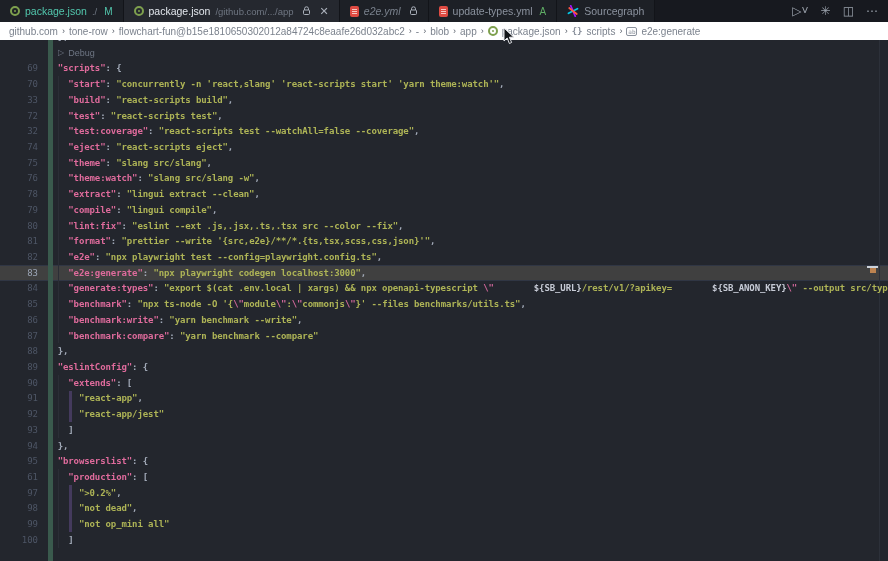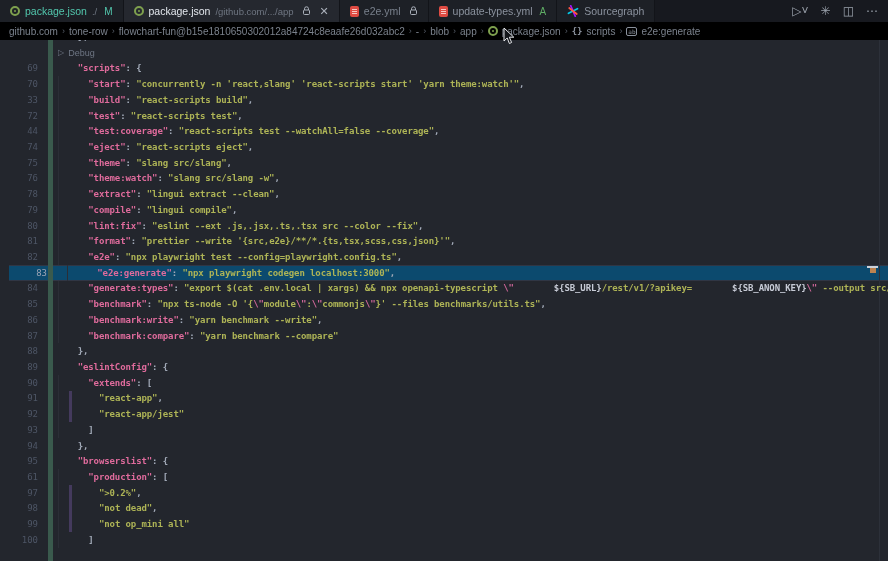--- a/index.html
+++ b/index.html
@@ -17,21 +17,21 @@
     position:absolute; top:0; left:0; right:0; height:22px;
     background:#17191f; display:flex; align-items:stretch;
   }
   .tab {
     display:flex; align-items:center; gap:5px; padding:0 10px;
     background:#1d2026; border-right:1px solid #121419;
     font-size:10.5px; color:#8b929e; white-space:nowrap; cursor:default;
   }
   .tab.active { background:#25282f; color:#e3e7ed; }
   .tab .fname.mod { color:#52c7ad; }
-  .tab .fname.italic { color:#79808c; }
+  .tab .fname.italic { font-style:italic; color:#79808c; }
   .tab .fpath { color:#6f7682; font-size:9.5px; }
   .tab .badge { font-size:10px; margin-left:2px; }
   .badge.M { color:#52c7ad; } .badge.A { color:#5fad65; }
   .tab .close { color:#aab0ba; font-size:11px; margin-left:4px; }
   .icon-json {
     width:10px; height:10px; border-radius:50%;
     border:2px solid #7ea04e; position:relative; flex:none;
   }
   .icon-json::after{ content:""; position:absolute; left:2px; top:2px; width:2px; height:2px; background:#7ea04e; border-radius:50%; }
   .icon-yaml {
@@ -45,21 +45,21 @@
   .actions {
     position:absolute; right:4px; top:0; height:22px;
     display:flex; align-items:center; gap:12px; color:#9aa1ab; font-size:12px;
     background:#17191f; padding:0 6px;
   }
   .actions .ic { display:flex; align-items:center; line-height:1; }
 
   
   .breadcrumb {
     position:absolute; top:22px; left:0; right:0; height:18px;
-    background:#000000; display:flex; align-items:center;
+    background:#ffffff; display:flex; align-items:center;
     padding-left:9px; font-size:10px; color:#7b828d; white-space:nowrap;
   }
   .crumb { display:flex; align-items:center; gap:4px; }
   .crumb-sep { color:#565d68; margin:0 4px; font-size:9px; }
   .sym-obj { color:#8a919c; font-family:"DejaVu Sans Mono",monospace; font-size:9px; font-weight:700; }
   .sym-str {
     width:11px; height:9px; border:1px solid #8a919c; border-radius:2px;
     font-size:6px; color:#8a919c; display:flex; align-items:center; justify-content:center;
     font-family:"DejaVu Sans Mono",monospace;
   }
@@ -70,32 +70,31 @@
   .cutline { height:5px; overflow:hidden; position:relative; }
   .cutline .line { margin-top:-11px; }
   .codelens {
     height:15.5px; padding-left:58px; font-size:9px; color:#6e7684;
     display:flex; align-items:center; gap:4px; cursor:pointer;
   }
   .codelens .tri { font-size:8px; color:#6e7684; }
   .line {
     height:15.72px; position:relative;
     font-family:"DejaVu Sans Mono", monospace; font-size:9px; font-weight:600;
-    letter-spacing:-0.1px; white-space:pre; display:flex; align-items:center;padding-left:20px;
+    letter-spacing:-0.1px; white-space:pre; display:flex; align-items:center;
   }
   .line .num {
     position:absolute; left:0; top:0; bottom:0; width:38px; text-align:right;
     color:#4d5565; font-weight:400; letter-spacing:0; display:flex; align-items:center; justify-content:flex-end;
   }
   .line.current .num { color:#9ba4b5; }
   .line .ctext { margin-left:47px; z-index:2; }
   .line.current {
-    background:#0c4a6e;
+    background:#404040;
     box-shadow: inset 0 1px 0 #303644, inset 0 -1px 0 #303644;
-    margin-left: 9px;
   }
   .guide2 { position:absolute; left:58px; top:0; bottom:0; width:1px; background:#2b2e36; }
   .guide4p { position:absolute; left:69px; top:0; bottom:0; width:3px; background:#443a5d; }
   .k { color:#df6b9c; } .s { color:#aeb456; } .p { color:#a2aab8; }
   .e { color:#d0679a; } .v { color:#c7cbd6;margin-left:40px; }
 
   
   .ruler-sep { position:absolute; right:8px; top:0; bottom:0; width:1px; background:#2c3039; }
   .marker-top { position:absolute; right:10px; width:11px; height:2px; background:#ccd2da; }
   .marker-body { position:absolute; right:12px; width:6px; height:5px; background:#bd8350; }
@@ -202,21 +201,21 @@
       </div>
     <div class="codelens">
       <span class="tri">▷</span>
       <span>Debug</span>
     </div>
     <div id="codelines">
         <div class="line"><span class="num">69</span><span class="ctext"><span>  </span><span class="k">"scripts"</span><span class="p">: {</span></span></div>
         <div class="line"><span class="num">70</span><span class="guide2"></span><span class="ctext"><span>    </span><span class="k">"start"</span><span class="p">: </span><span class="s">"concurrently -n 'react,slang' 'react-scripts start' 'yarn theme:watch'"</span><span class="p">,</span></span></div>
         <div class="line"><span class="num">33</span><span class="guide2"></span><span class="ctext"><span>    </span><span class="k">"build"</span><span class="p">: </span><span class="s">"react-scripts build"</span><span class="p">,</span></span></div>
         <div class="line"><span class="num">72</span><span class="guide2"></span><span class="ctext"><span>    </span><span class="k">"test"</span><span class="p">: </span><span class="s">"react-scripts test"</span><span class="p">,</span></span></div>
-        <div class="line"><span class="num">44</span><span class="guide2"></span><span class="ctext"><span>    </span><span class="k">"test:coverage"</span><span class="p">: </span><span class="s">"react-scripts test --watchAll=false --coverage"</span><span class="p">,</span></span></div>
+        <div class="line"><span class="num">32</span><span class="guide2"></span><span class="ctext"><span>    </span><span class="k">"test:coverage"</span><span class="p">: </span><span class="s">"react-scripts test --watchAll=false --coverage"</span><span class="p">,</span></span></div>
         <div class="line"><span class="num">74</span><span class="guide2"></span><span class="ctext"><span>    </span><span class="k">"eject"</span><span class="p">: </span><span class="s">"react-scripts eject"</span><span class="p">,</span></span></div>
         <div class="line"><span class="num">75</span><span class="guide2"></span><span class="ctext"><span>    </span><span class="k">"theme"</span><span class="p">: </span><span class="s">"slang src/slang"</span><span class="p">,</span></span></div>
         <div class="line"><span class="num">76</span><span class="guide2"></span><span class="ctext"><span>    </span><span class="k">"theme:watch"</span><span class="p">: </span><span class="s">"slang src/slang -w"</span><span class="p">,</span></span></div>
         <div class="line"><span class="num">78</span><span class="guide2"></span><span class="ctext"><span>    </span><span class="k">"extract"</span><span class="p">: </span><span class="s">"lingui extract --clean"</span><span class="p">,</span></span></div>
         <div class="line"><span class="num">79</span><span class="guide2"></span><span class="ctext"><span>    </span><span class="k">"compile"</span><span class="p">: </span><span class="s">"lingui compile"</span><span class="p">,</span></span></div>
         <div class="line"><span class="num">80</span><span class="guide2"></span><span class="ctext"><span>    </span><span class="k">"lint:fix"</span><span class="p">: </span><span class="s">"eslint --ext .js,.jsx,.ts,.tsx src --color --fix"</span><span class="p">,</span></span></div>
         <div class="line"><span class="num">81</span><span class="guide2"></span><span class="ctext"><span>    </span><span class="k">"format"</span><span class="p">: </span><span class="s">"prettier --write '{src,e2e}/**/*.{ts,tsx,scss,css,json}'"</span><span class="p">,</span></span></div>
         <div class="line"><span class="num">82</span><span class="guide2"></span><span class="ctext"><span>    </span><span class="k">"e2e"</span><span class="p">: </span><span class="s">"npx playwright test --config=playwright.config.ts"</span><span class="p">,</span></span></div>
         <div class="line current"><span class="num">83</span><span class="guide2"></span><span class="ctext"><span>    </span><span class="k">"e2e:generate"</span><span class="p">: </span><span class="s">"npx playwright codegen localhost:3000"</span><span class="p">,</span></span></div>
         <div class="line"><span class="num">84</span><span class="guide2"></span><span class="ctext"><span>    </span><span class="k">"generate:types"</span><span class="p">: </span><span class="s">"export $(cat .env.local | xargs) &amp;&amp; npx openapi-typescript </span><span class="e">\"</span><span class="v">${SB_URL}</span><span class="s">/rest/v1/?apikey=</span><span class="v">${SB_ANON_KEY}</span><span class="e">\"</span><span class="s"> --output src/types/supabase.ts"</span><span class="p">,</span></span></div>

